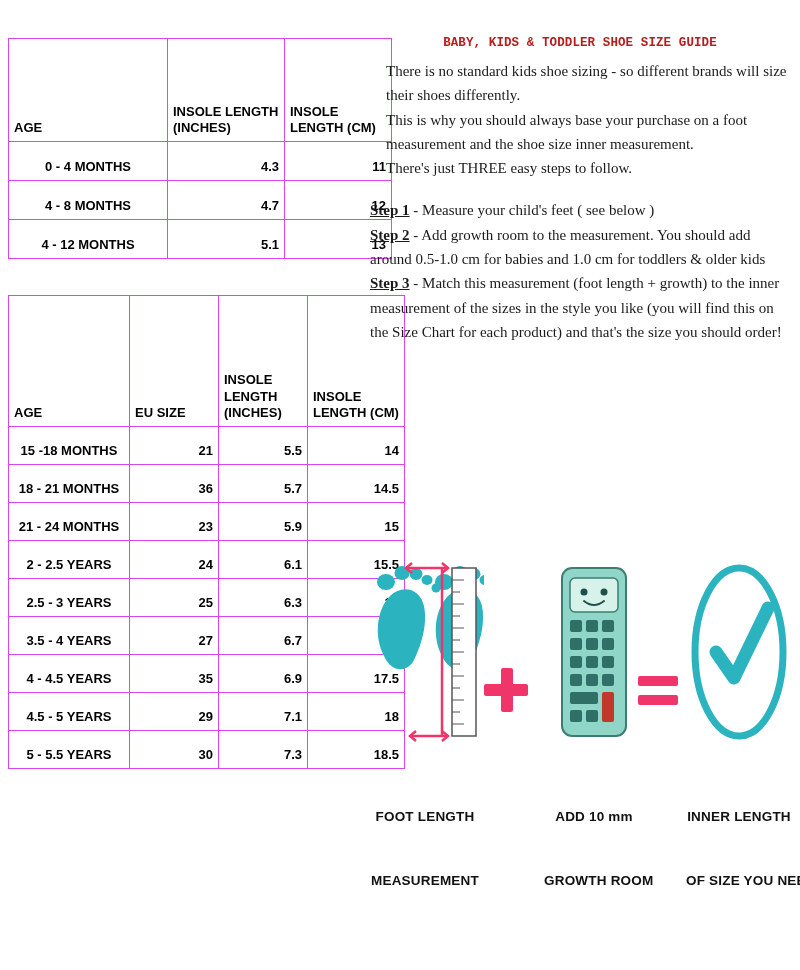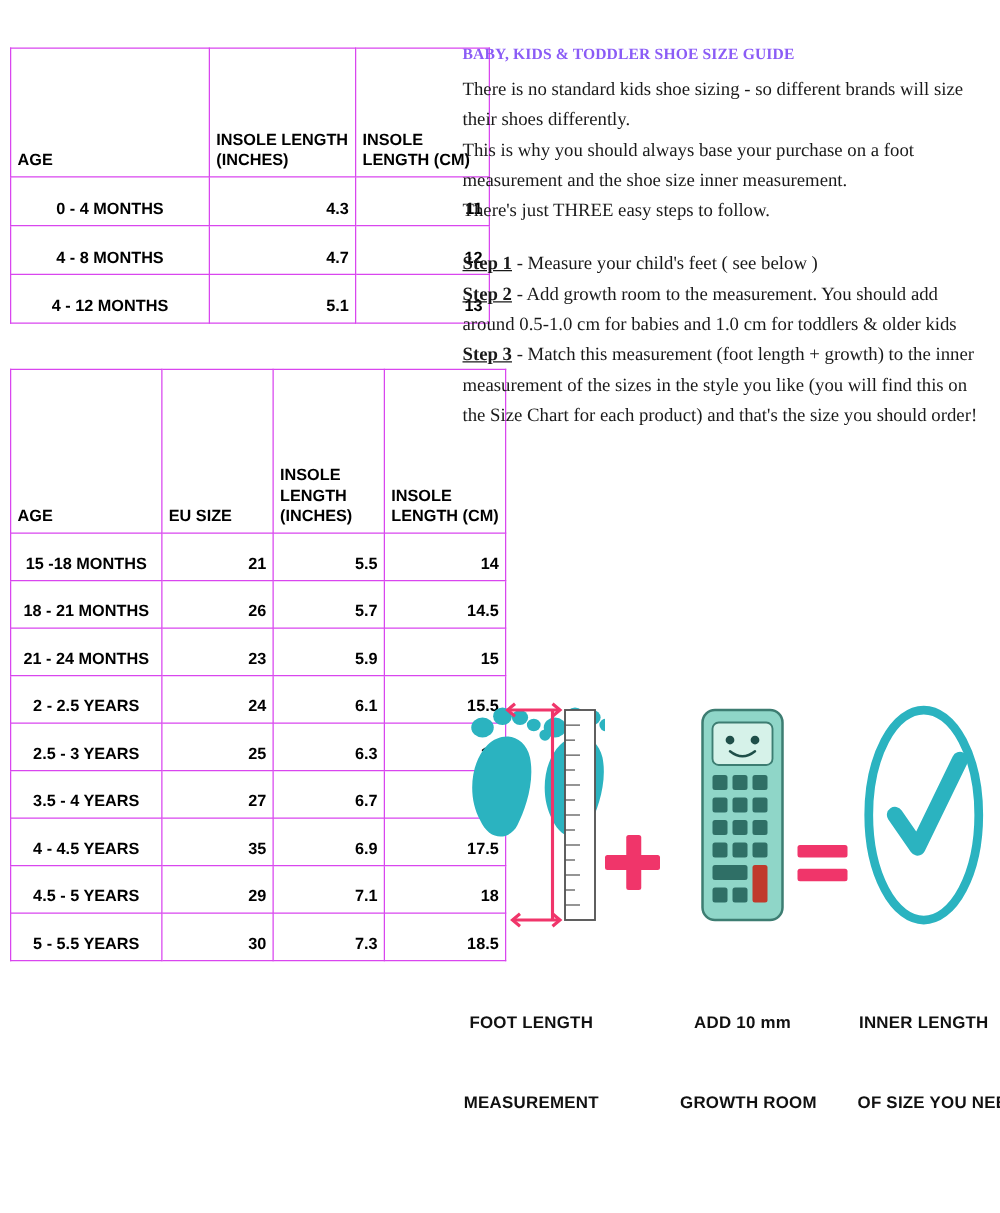--- a/index.html
+++ b/index.html
@@ -62,33 +62,34 @@
   .table-gap { height: 36px; }
 
   
   .right-col {
     position: absolute;
     left: 370px;
     top: 36px;
     width: 420px;
   }
   .guide-title {
-    color: #8b5cf6;
+    color: #b91c1c;
     font-size: 12.5px;
     font-weight: bold;
-    font-family: Liberation Serif, serif;
+    font-family: Liberation Mono, monospace;
     margin-bottom: 9px;
     letter-spacing: 0.1px;
+    text-align: center;
   }
   .guide-para {
     font-family: "Liberation Serif", serif;
     font-size: 15px;
     line-height: 1.62;
     color: #1a1a1a;
-    margin: 0 0 0 0;
+    margin: 0 0 0 16px;
   }
   .guide-spacer { height: 18px; }
   .step-line {
     font-family: "Liberation Serif", serif;
     font-size: 15px;
     line-height: 1.62;
     color: #1a1a1a;
   }
   .step-line b { font-weight: bold; text-decoration: underline; }
 
@@ -194,21 +195,21 @@
         <th style="width:86px">INSOLE LENGTH (CM)</th>
       </tr>
       <tr>
         <td class="age">15 -18 MONTHS</td>
         <td class="num">21</td>
         <td class="num">5.5</td>
         <td class="num">14</td>
       </tr>
       <tr>
         <td class="age">18 - 21 MONTHS</td>
-        <td class="num">26</td>
+        <td class="num">36</td>
         <td class="num">5.7</td>
         <td class="num">14.5</td>
       </tr>
       <tr>
         <td class="age">21 - 24 MONTHS</td>
         <td class="num">23</td>
         <td class="num">5.9</td>
         <td class="num">15</td>
       </tr>
       <tr>

